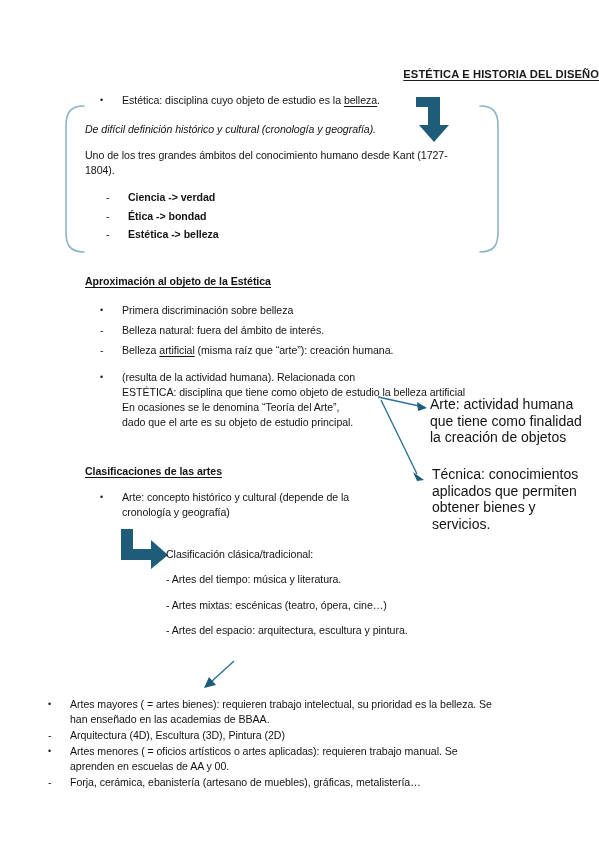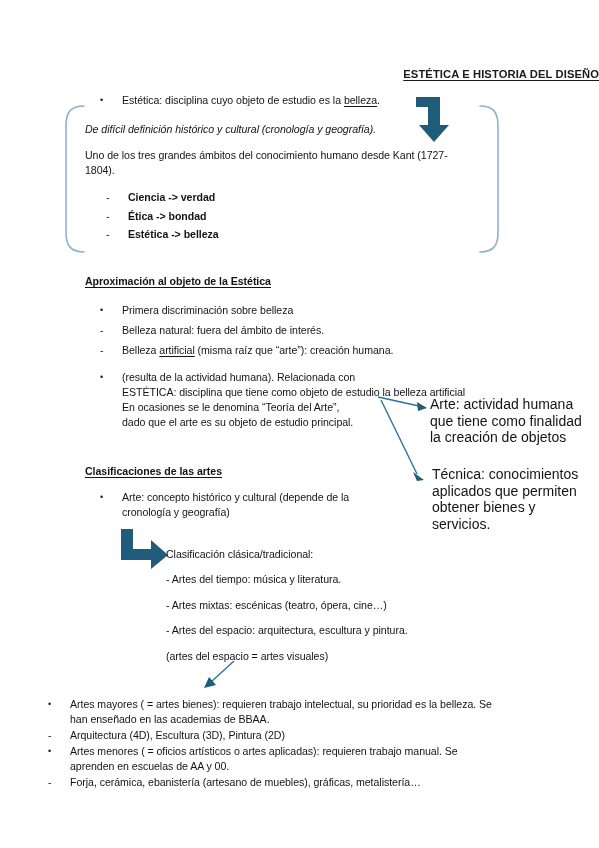--- a/index.html
+++ b/index.html
@@ -177,21 +177,20 @@
 
   <svg class="deco" style="left:118px; top:527px; width:52px; height:44px;" viewBox="0 0 52 44">
     <path class="arrow-dark" d="M 3 2 L 15 2 L 15 22 L 33 22 L 33 13 L 50 28 L 33 42 L 33 33 L 3 33 Z"></path>
   </svg>
 
   <div class="abs txt" style="left:166px; top:547px;">Clasificación clásica/tradicional:</div>
 
   <div class="abs txt" style="left:166px; top:572px;">- Artes del tiempo: música y literatura.</div>
   <div class="abs txt" style="left:166px; top:598px;">- Artes mixtas: escénicas (teatro, ópera, cine…)</div>
   <div class="abs txt" style="left:166px; top:623px;">- Artes del espacio: arquitectura, escultura y pintura.</div>
-  <div class="abs txt" style="left:166px; top:649px;">(artes del espacio = artes visuales)</div>
 
   <svg class="deco" style="left:198px; top:658px; width:40px; height:34px;" viewBox="0 0 40 34">
     <line class="arrow-line" x1="36" y1="3" x2="13" y2="24" stroke-width="1.4"></line>
     <path class="arrow-dark" d="M 6 30 L 18 27 L 11 19 Z"></path>
   </svg>
 
   <div class="abs" style="left:48px; top:697px; width:510px;">
 
     <div class="bullet-row" style="margin-bottom:1px;">
       <span class="mk dot">•</span>

